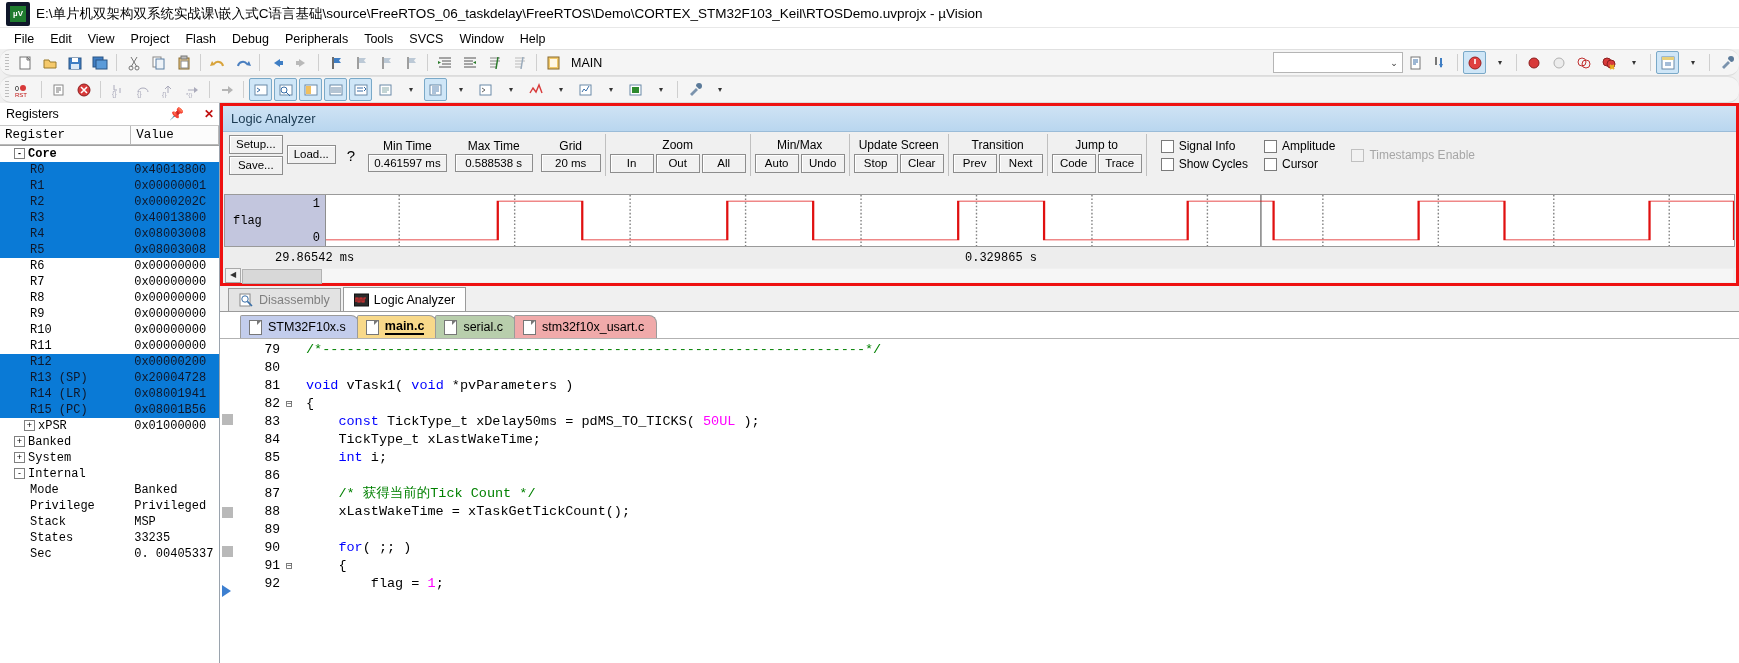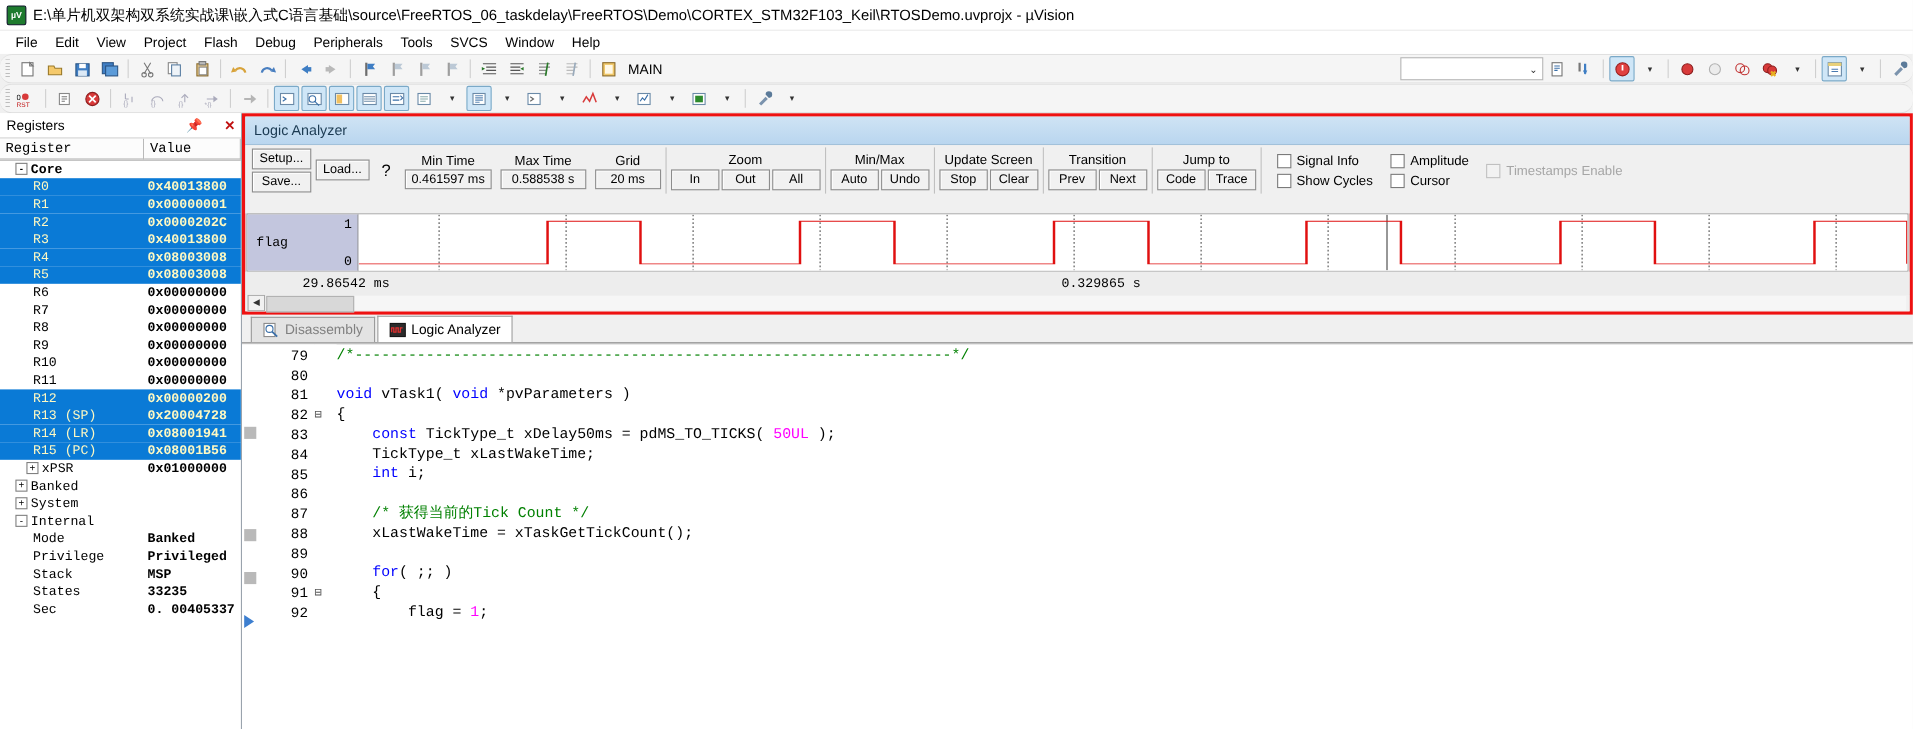--- a/index.html
+++ b/index.html
@@ -12,21 +12,21 @@
   }
   .app{position:relative;width:1739px;height:663px;background:#f0f0f0;}
 
   
   .titlebar{
     height:27px;background:#ffffff;display:flex;align-items:center;
     padding-left:6px;border-bottom:1px solid #e8e8e8;
   }
   .titlebar .appicon{
     width:16px;height:16px;margin-right:6px;flex:none;
-    background:#1e7b2e;border:1px solid #0f172a;border-radius:2px;
+    background:#1e7b2e;border:4px solid #0f172a;border-radius:2px;
     color:#fff;font-size:8px;line-height:15px;text-align:center;font-weight:bold;
   }
   .titlebar .ttext{font-size:13.5px;color:#000;white-space:nowrap;}
 
   
   .menubar{height:21px;background:#ffffff;display:flex;align-items:center;padding-left:6px;}
   .menubar .mi{padding:2px 8px;font-size:12.5px;color:#000;cursor:default;}
 
   
   .toolbar{
@@ -63,23 +63,23 @@
   .pin{font-size:12px;color:#333;margin-right:4px;}
   .xbtn{color:#c01010;font-weight:bold;font-size:12px;margin-right:5px;}
   .regtable{flex:1;overflow:hidden;font-family:"Liberation Mono", monospace;font-size:12px;}
   .regcols{display:flex;border-bottom:1px solid #a0a0a0;background:#fff;height:19px;}
   .regcols div{
     border:1px solid #b9b9b9;border-top:none;border-left:none;background:#fcfcfc;
     padding-left:5px;line-height:18px;font-size:12.5px;
   }
   .c1{width:132px;} .c2{width:86px;}
   .rrow{display:flex;height:16px;line-height:16px;white-space:nowrap;justify-content:flex-end;}
-  .rrow.sel{background:#0a7ad6;color:#fef9c3;}
+  .rrow.sel{background:#0a7ad6;color:#0f172a;}
   .rname{width:132px;padding-left:4px;overflow:hidden;}
-  .rval{width:86px;overflow:hidden;font-weight:bold;}
+  .rval{width:86px;overflow:hidden;}
   .tw{display:inline-block;width:10px;text-align:center;color:#777;}
   .tbox{
     display:inline-block;width:9px;height:9px;line-height:8px;text-align:center;
     border:1px solid #808080;background:#fff;color:#000;font-size:9px;
     font-family:"Liberation Sans",sans-serif;vertical-align:middle;margin-right:3px;
   }
   .dash{display:inline-block;width:14px;color:#9a9a9a;}
   .bold{font-weight:bold;}
 
   
@@ -832,20 +832,38 @@
         </div>
         <div class="wtab active">
           <svg class="miniicon" viewBox="0 0 15 14">
             <rect x="0.5" y="1" width="14" height="12" fill="#2b2b2b" stroke="#111"></rect>
             <path d="M2 9 v-4 h2 v4 h2 v-4 h2 v4 h2 v-4 h2" stroke="#e03030" fill="none" stroke-width="1.2"></path>
           </svg>
           <span>Logic Analyzer</span>
         </div>
       </div>
 
+      <div class="filetabs">
+        <div class="ftab" style="background:#c3cdec;">
+          <span class="docicon"></span>
+          <span class="lbl">STM32F10x.s</span>
+        </div>
+        <div class="ftab active" style="background:#f8d98a;">
+          <span class="docicon"></span>
+          <span class="lbl">main.c</span>
+        </div>
+        <div class="ftab" style="background:#b8ceac;">
+          <span class="docicon"></span>
+          <span class="lbl">serial.c</span>
+        </div>
+        <div class="ftab" style="background:#f0aaaa;">
+          <span class="docicon"></span>
+          <span class="lbl">stm32f10x_usart.c</span>
+        </div>
+      </div>
 
       <div class="editor">
         <div class="gutter-mark" id="markcol">
             <div class="ln"></div>
             <div class="ln"></div>
             <div class="ln"></div>
             <div class="ln"></div>
             <div class="ln">
               <div class="bp"></div>
             </div>

